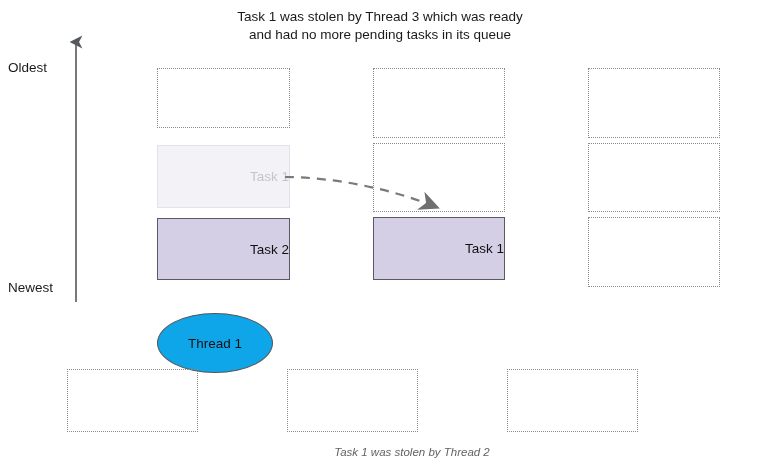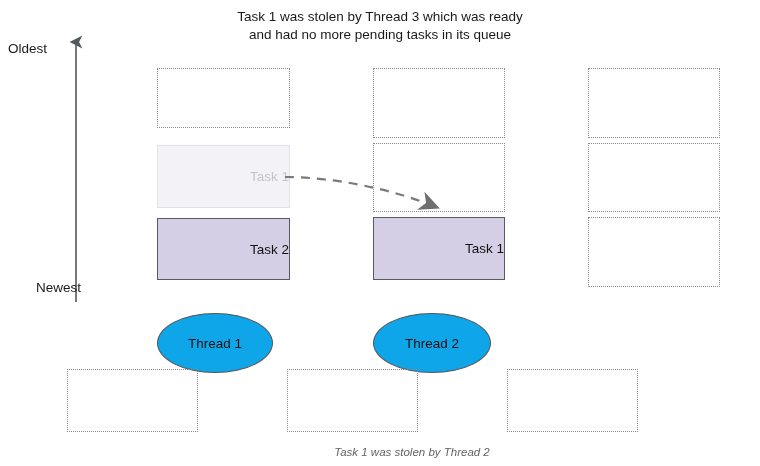--- a/index.html
+++ b/index.html
@@ -20,26 +20,26 @@
     left:150px; top:8px; width:460px;
     text-align:center;
     font-size:13.5px;
     line-height:18px;
     color:#1a1a1a;
     white-space:pre-line;
   }
 
   
   #axis-label-oldest{
-    left:8px; top:41px;
+    left:8px; top:60px;
     font-size:13.5px; color:#1a1a1a;
   }
   #axis-label-newest{
     left:8px; top:280px;
-    font-size:13.5px; color:#1a1a1a;margin-left:28px;
+    font-size:13.5px; color:#1a1a1a;
   }
 
   
   .slot{
     border:1.6px dotted #8a8a8a;
     background:transparent;
     box-sizing:border-box;
   }
   .task-box{
     box-sizing:border-box;
@@ -133,23 +133,20 @@
         <path d="M0,0.6 L9.4,5 L0,9.4 L2.6,5 Z" fill="#6f6f6f"></path>
       </marker>
     </defs>
     <path d="M285,177 C330,177 390,188 436,207" fill="none" stroke="#7a7a7a" stroke-width="2.2" stroke-dasharray="9,7" stroke-linecap="butt" marker-end="url(#stealhead)"></path>
   </svg>
 
   <div class="abs thread" style="left:157px;top:313px;width:116px;height:60px;">
     <span>Thread 1</span>
   </div>
 
-  <div class="abs thread" style="left:373px;top:313px;width:118px;height:60px;">
-    <span>Thread 2</span>
-  </div>
 
 
   <div class="abs slot" style="left:67px;top:369px;width:131px;height:63px;"></div>
   <div class="abs slot" style="left:287px;top:369px;width:131px;height:63px;"></div>
   <div class="abs slot" style="left:507px;top:369px;width:131px;height:63px;"></div>
 
   <div class="abs" id="caption">Task 1 was stolen by Thread 2</div>
 
 </div>
 

